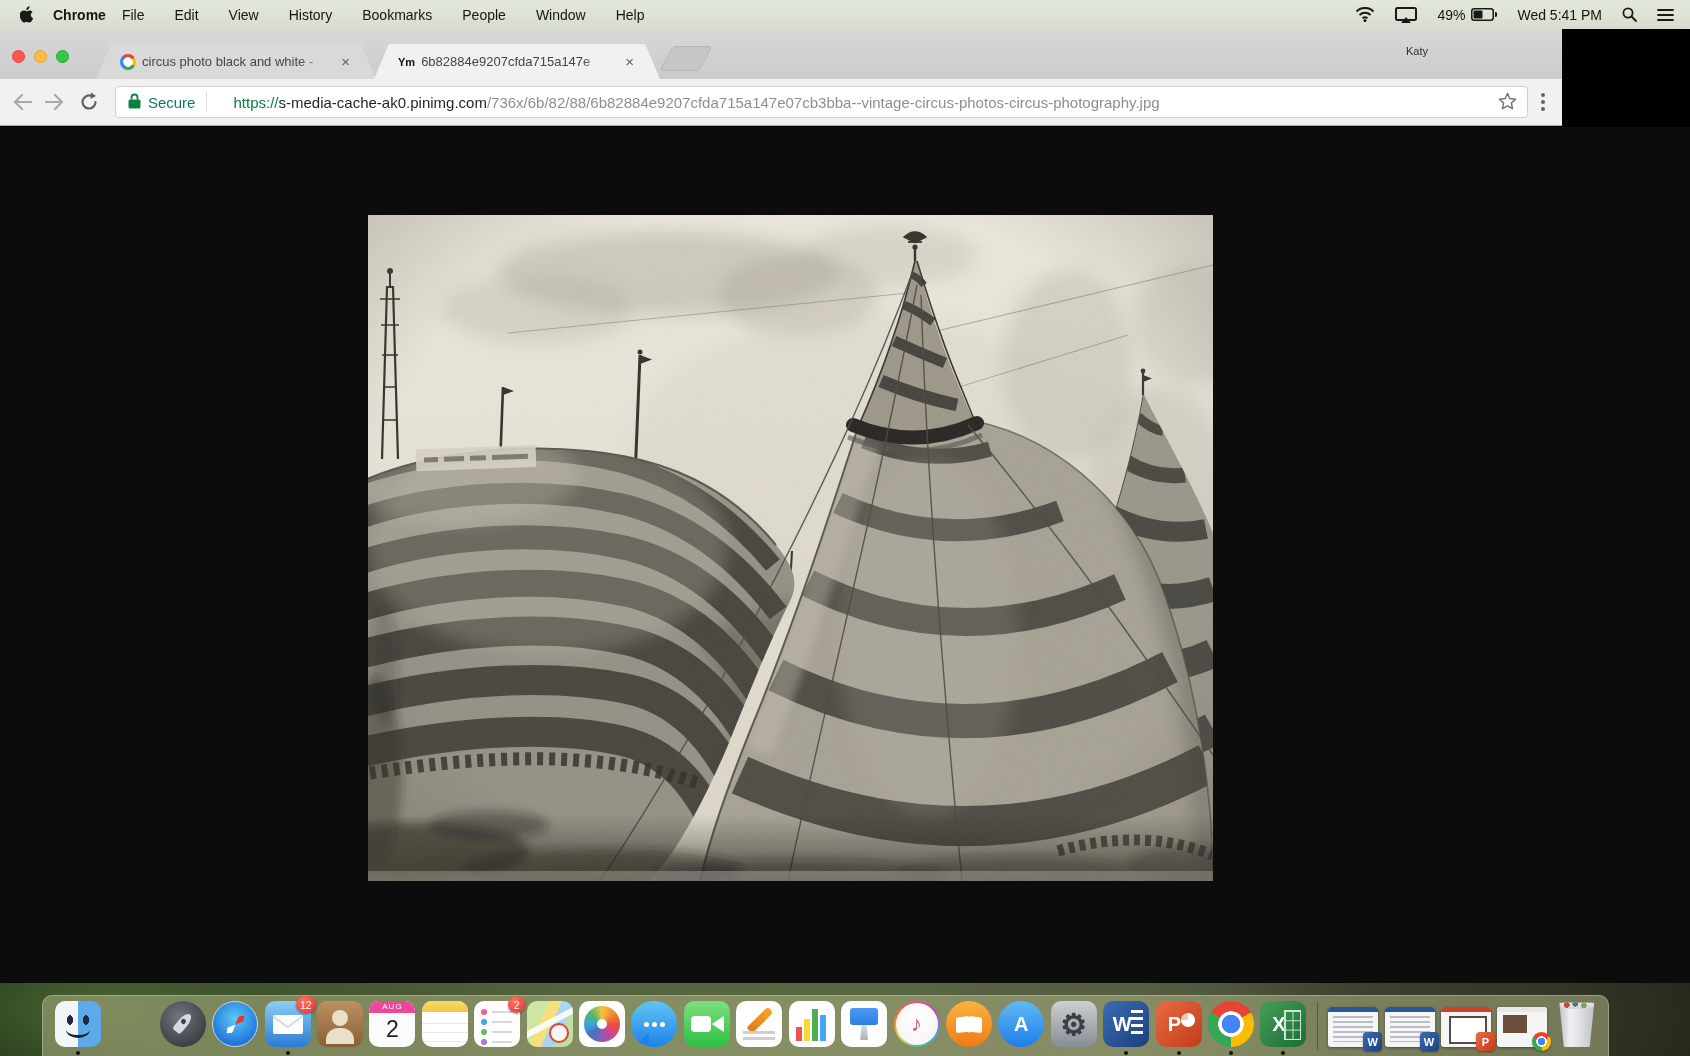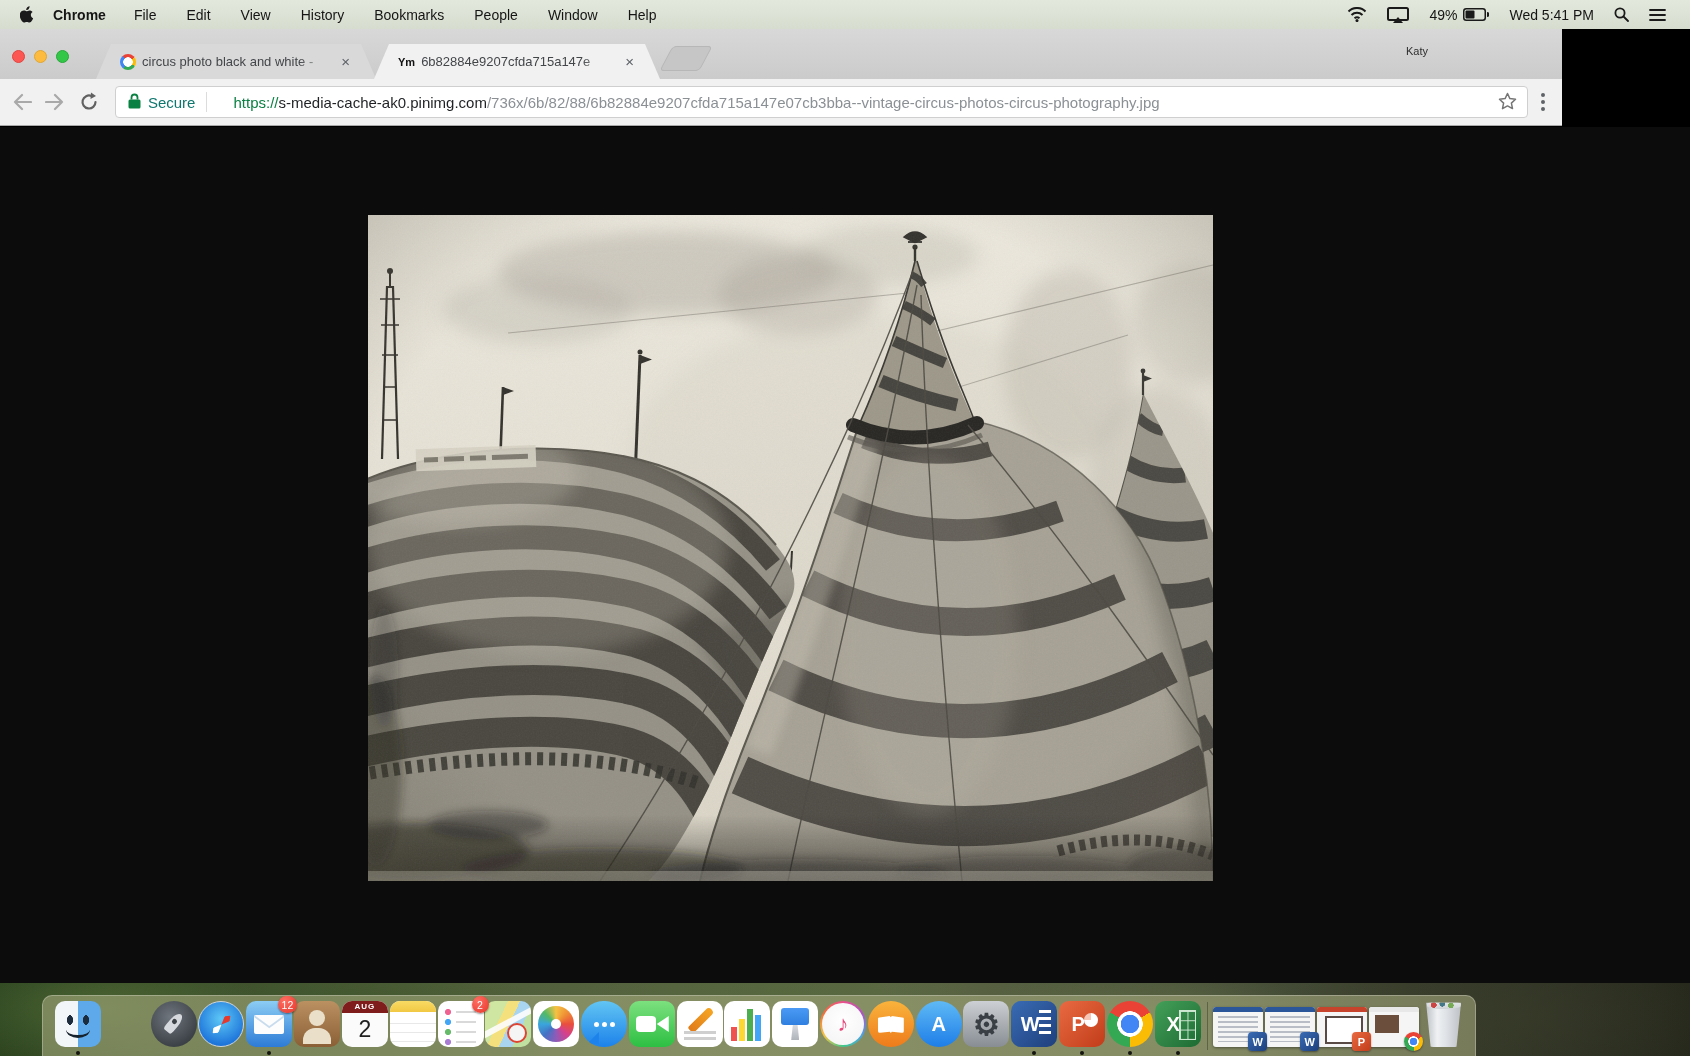--- a/index.html
+++ b/index.html
@@ -4,24 +4,24 @@
 <style>
   * { margin:0; padding:0; box-sizing:border-box; }
   html,body { width:1690px; height:1056px; overflow:hidden; background:#000;
               font-family:"Liberation Sans", sans-serif; }
 
   
   .menubar { position:absolute; top:0; left:0; width:1690px; height:29px;
     background:linear-gradient(180deg,#e3e8dc,#d6ddcf); display:flex; align-items:center;
     font-size:14px; color:#151515; z-index:50; }
   .menubar .apple { margin:0 18px 0 20px; display:flex; align-items:center; }
-  .menubar .app-name { font-weight:bold; margin-right:28px; }
+  .menubar .app-name { font-weight:bold; margin-right:16px; }
   .menus { display:flex; gap:30px; }
   .menu-item { cursor:default; }
-  .status { margin-left:auto; display:flex; align-items:center; gap:20px; padding-right:24px; }
+  .status { margin-left:auto; display:flex; align-items:center; gap:20px; padding-right:16px; }
   .status svg { display:block; }
   .battery-wrap { display:flex; align-items:center; gap:6px; }
 
   
   .window { position:absolute; top:29px; left:0; width:1562px; height:954px; }
 
   .tabstrip { position:absolute; top:0; left:0; width:100%; height:50px;
     background:linear-gradient(180deg,#d8d8d8,#cbcbcb); }
   .traffic { position:absolute; left:12px; top:21px; display:flex; gap:9px; }
   .tl { width:13px; height:13px; border-radius:50%; }
@@ -70,21 +70,21 @@
 
   
   .desktop-strip { position:absolute; bottom:0; left:0; width:1690px; height:73px;
     background:
       radial-gradient(160px 60px at 6% 35%, #5d7a3c88, transparent),
       radial-gradient(220px 70px at 22% 75%, #3a5526aa, transparent),
       radial-gradient(200px 80px at 46% 40%, #52683a99, transparent),
       radial-gradient(180px 70px at 68% 65%, #6b7b4a88, transparent),
       radial-gradient(240px 90px at 90% 45%, #3a3c2a99, transparent),
       linear-gradient(90deg,#2d4420,#50603a 28%,#5d6845 52%,#49513a 72%,#23261a); }
-  .dock-panel { position:absolute; left:42px; top:12px; width:1434px; height:61px;
+  .dock-panel { position:absolute; left:42px; top:12px; width:1567px; height:61px;
     background:rgba(167,170,125,0.58); border:1px solid rgba(255,255,255,0.28); border-bottom:none;
     border-radius:10px 10px 0 0; }
   .dock-row { display:flex; align-items:flex-start; justify-content:space-between;
     padding:4px 12px 0 12px; height:100%; }
   .dock-item { position:relative; height:56px; padding-top:1px; flex:0 0 auto; }
   .dock-sep { width:1px; height:48px; background:rgba(20,25,10,0.35); margin:2px 4px 0 4px; flex:0 0 auto; }
 
   .di { width:46px; height:46px; position:relative; border-radius:10px; overflow:hidden; }
   .glyph { position:absolute; inset:0; display:flex; align-items:center; justify-content:center;
     font-weight:bold; color:#fff; font-size:20px; }
@@ -120,22 +120,22 @@
   .di-mail::before { content:''; position:absolute; left:8px; top:14px; width:30px; height:19px;
     background:#fdfdfd; border-radius:2px; }
   .di-mail::after { content:''; position:absolute; left:8px; top:14px; width:30px; height:19px;
     background:linear-gradient(#c9dcee,#c9dcee); clip-path:polygon(0 0,50% 58%,100% 0,100% 12%,50% 70%,0 12%); }
   .di-contacts { background:linear-gradient(180deg,#bb9162,#8a5f35); }
   .di-contacts::before { content:''; position:absolute; left:15px; top:9px; width:16px; height:16px;
     border-radius:50%; background:#eadfc9; }
   .di-contacts::after { content:''; position:absolute; left:9px; top:27px; width:28px; height:16px;
     border-radius:12px 12px 0 0; background:#eadfc9; }
   .di-calendar { background:#fbfbfb; display:flex; flex-direction:column; }
-  .cal-month { background:#7f1d1d; color:#fff; font-size:8px; letter-spacing:1px; text-align:center;
-    height:12px; line-height:12px; font-weight:bold; }
+  .cal-month { background:#ec4899; color:#fff; font-size:8px; letter-spacing:1px; text-align:center;
+    height:12px; line-height:12px; font-weight:normal; }
   .cal-day { font-size:23px; color:#222; text-align:center; line-height:33px; }
   .di-notes { background:
       repeating-linear-gradient(180deg, transparent 0 8px, #e8e8e8 8px 9px) 0 14px/100% 100% no-repeat,
       linear-gradient(#fff,#fff); }
   .di-notes::before { content:''; position:absolute; top:0; left:0; right:0; height:11px;
     background:linear-gradient(180deg,#f8db63,#f2c844); }
   .di-reminders { background:#fff; }
   .di-reminders::before { content:''; position:absolute; inset:0; background:
       radial-gradient(3px at 10px 11px,#f06292 96%,transparent),
       radial-gradient(3px at 10px 21px,#42a5f5 96%,transparent),

